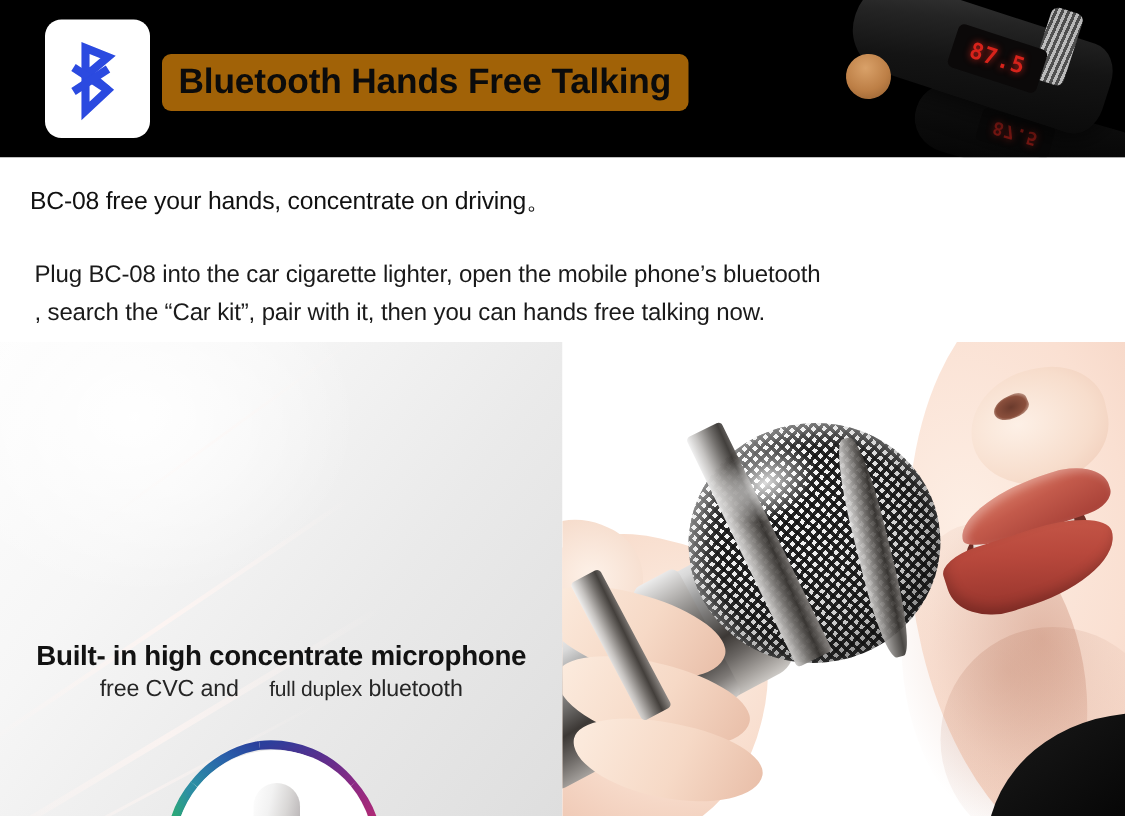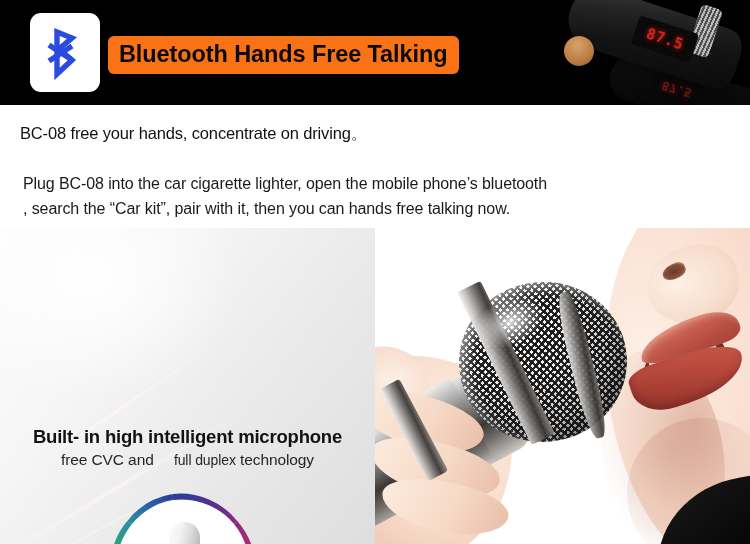--- a/index.html
+++ b/index.html
@@ -46,21 +46,21 @@
     display: flex;
     align-items: center;
     justify-content: center;
   }
   .bt-logo-box svg { display: block; }
   .title-box {
     position: absolute;
     left: 108px;
     top: 36px;
     height: 38px;
-    background: #f97316;
+    background: #a16207;
     border-radius: 6px;
     display: flex;
     align-items: center;
     padding: 0 12px 0 11px;
     box-sizing: border-box;
   }
   .title-text {
     font-size: 23.5px;
     font-weight: bold;
     color: #0b0b0b;
@@ -570,22 +570,22 @@
             </defs>
             <rect x="28" y="4" width="31" height="56" rx="15.5" fill="url(#capsule)"></rect>
             <path d="M14,36 L14,47 A29.5,29.5 0 0,0 72,47 L72,36" fill="none" stroke="#cfcbcb" stroke-width="6" stroke-linecap="round"></path>
             <rect x="40" y="74" width="6" height="14" fill="#cfcbcb"></rect>
             <rect x="22" y="85" width="42" height="6" rx="3" fill="#cfcbcb"></rect>
           </svg>
         </div>
       </div>
 
       <div class="left-caption">
-        <div class="caption-main">Built- in high intelligent microphone</div>
-        <div class="caption-sub"><span>free CVC and </span><span class="small">full duplex</span><span> technology</span></div>
+        <div class="caption-main">Built- in high concentrate microphone</div>
+        <div class="caption-sub"><span>free CVC and </span><span class="small">full duplex</span><span> bluetooth</span></div>
       </div>
     </div>
 
     <div class="panel-right">
       <div class="photo-stage">
         <div class="face"></div>
         <div class="face-shadow"></div>
         <div class="nose"></div>
         <div class="nostril"></div>
         <div class="chin-shade"></div>

